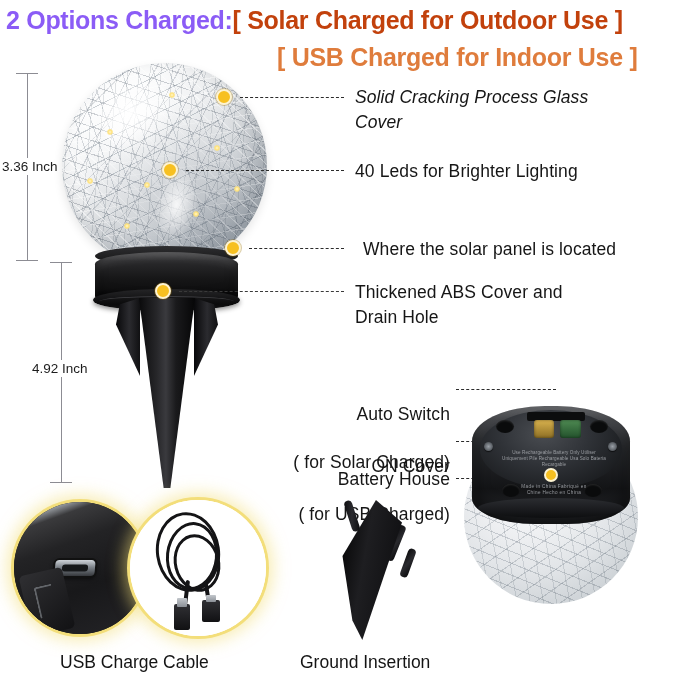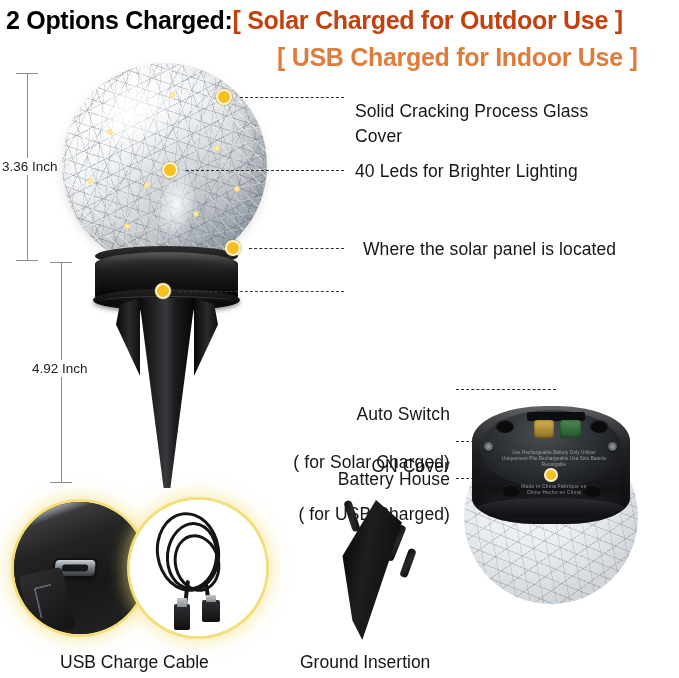--- a/index.html
+++ b/index.html
@@ -16,21 +16,21 @@
     overflow:hidden;
   }
   .abs{position:absolute;}
 
   
   .hdr-line1{
     position:absolute; left:6px; top:6px;
     white-space:nowrap;
     font-size:25px; font-weight:bold; letter-spacing:-0.3px;
   }
-  .hdr-purple{ color:#000000; }
+  .hdr-purple{ color:#8b5cf6; }
   .hdr-green{ color:#c2410c; }
   .hdr-line2{
     position:absolute; left:277px; top:43px;
     white-space:nowrap;
     font-size:25px; font-weight:bold; letter-spacing:-0.3px;
     color:#df7c3c;
   }
 
   
   .callout{
@@ -358,24 +358,26 @@
 
   <div class="leader" style="left:186px;top:170px;width:158px;"></div>
   <div class="dot" style="left:162px;top:162px;"></div>
 
   <div class="leader" style="left:249px;top:248px;width:95px;"></div>
   <div class="dot" style="left:225px;top:240px;"></div>
 
   <div class="leader fine" style="left:179px;top:291px;width:165px;"></div>
   <div class="dot" style="left:155px;top:283px;"></div>
 
-  <div class="callout" style="left:355px;top:99px;width:320px;">Solid Cracking Process Glass
+  <div class="callout" style="left:355px;top:85px;width:320px;font-style:italic;">Solid Cracking Process Glass
 Cover</div>
   <div class="callout" style="left:355px;top:159px;width:320px;">40 Leds for Brighter Lighting</div>
   <div class="callout" style="left:355px;top:237px;width:320px;margin-left:8px;">Where the solar panel is located</div>
+  <div class="callout" style="left:355px;top:280px;width:320px;">Thickened ABS Cover and
+Drain Hole</div>
 
   <div class="callout callout-r" style="left:200px;top:378px;width:250px;line-height:24px;">
     <div>Auto Switch</div>
     <div>( for Solar Charged)</div>
   </div>
   <div class="leader" style="left:456px;top:389px;width:100px;"></div>
 
   <div class="callout callout-r" style="left:190px;top:430px;width:260px;line-height:24px;">
     <div>ON Cover</div>
     <div>( for USB Charged)</div>

